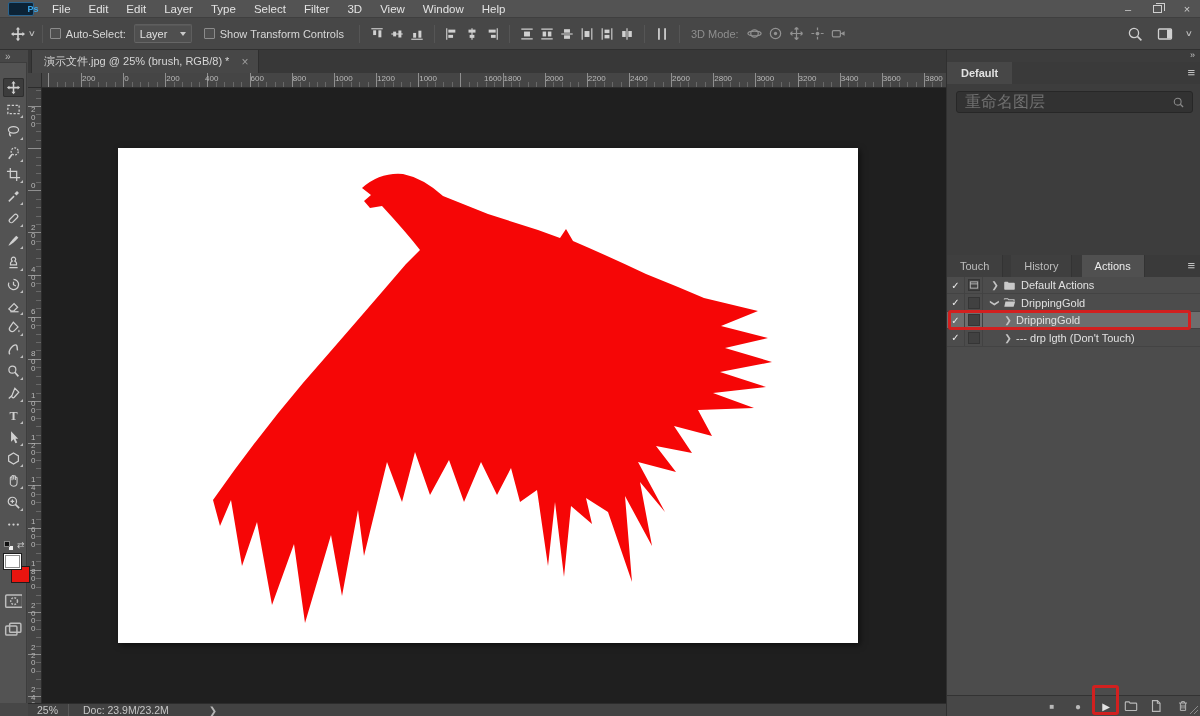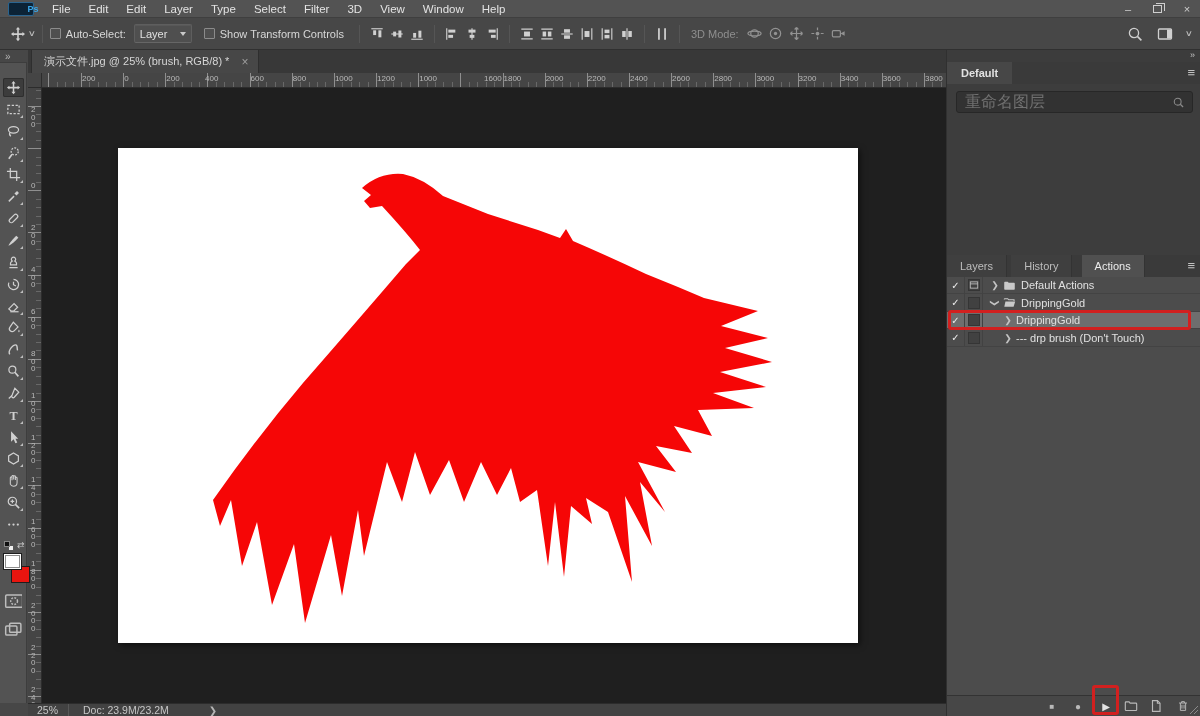--- a/index.html
+++ b/index.html
@@ -635,21 +635,21 @@
           <div class="plugin-icon" style="left: 164px;">
             <svg width="13" height="13" viewBox="0 0 16 16" fill="none" stroke="#d0d0d0" stroke-width="1.3">
               <circle cx="8" cy="8" r="6.2" fill="#9a9a9a" stroke="none"></circle>
               <text x="8" y="11" font-size="9" font-weight="bold" fill="#474747" stroke="none" text-anchor="middle" font-family="Liberation Sans,sans-serif">?</text>
             </svg>
           </div>
         </div>
     </div>
     <div class="panel-tabs" id="panelTabs">
       <span class="panel-menu" style="top:6px">≡</span>
-    <div class="ptab" style="left: 0px;">Layers</div>
+    <div class="ptab" style="left: 0px;">Touch</div>
         <div class="ptab" style="left: 64.2px;">History</div>
         <div class="ptab active" style="left: 134.6px;">Actions</div>
       </div>
     <div class="actions-body" id="actionsBody">
         <div class="a-row" style="top: 0px;">
           <span class="a-cell-check">✓</span>
           <span class="a-cell-modal">
             <span class="a-modal-box">
               <svg width="10" height="10" viewBox="0 0 16 16" fill="none" stroke="#d0d0d0" stroke-width="1.3">
                 <rect x="2" y="3" width="12" height="10" stroke="#c9c9c9"></rect>
@@ -691,21 +691,21 @@
           <span class="a-label">DrippingGold</span>
         </div>
         <div class="annotation-box" style="left: 1px; top: 33px; width: 243px; height: 20px; border-color: rgb(210, 32, 31);"></div>
         <div class="a-row" style="top: 52.5px;">
           <span class="a-cell-check">✓</span>
           <span class="a-cell-modal">
             <span class="a-modal-box"></span>
           </span>
           <span style="width: 17px;"></span>
           <span class="a-exp">❯</span>
-          <span class="a-label">--- drp brush (Don't Touch)</span>
+          <span class="a-label">--- drp lgth (Don't Touch)</span>
         </div>
       </div>
     <div class="actions-footer" id="actionsFooter">
         <div class="af-btn" style="left: 95px; font-size: 8px;">■</div>
         <div class="af-btn" style="left: 121px; font-size: 10px;">●</div>
         <div class="af-btn" style="left: 149px; font-size: 10px; color: rgb(227, 227, 227);">▶</div>
         <div class="annotation-box" style="left: 145px; top: -11px; width: 27px; height: 30px; border-color: rgb(210, 32, 31);"></div>
         <div class="af-btn" style="left: 174px;">
           <svg width="14" height="14" viewBox="0 0 16 16" fill="none" stroke="#d0d0d0" stroke-width="1.3">
             <path d="M1.5 4.2c0-.5.4-.9.9-.9h3.4l1.2 1.4h6.6c.5 0 .9.4.9.9v6.6c0 .5-.4.9-.9.9H2.4c-.5 0-.9-.4-.9-.9z" stroke="#b9b9b9"></path>

